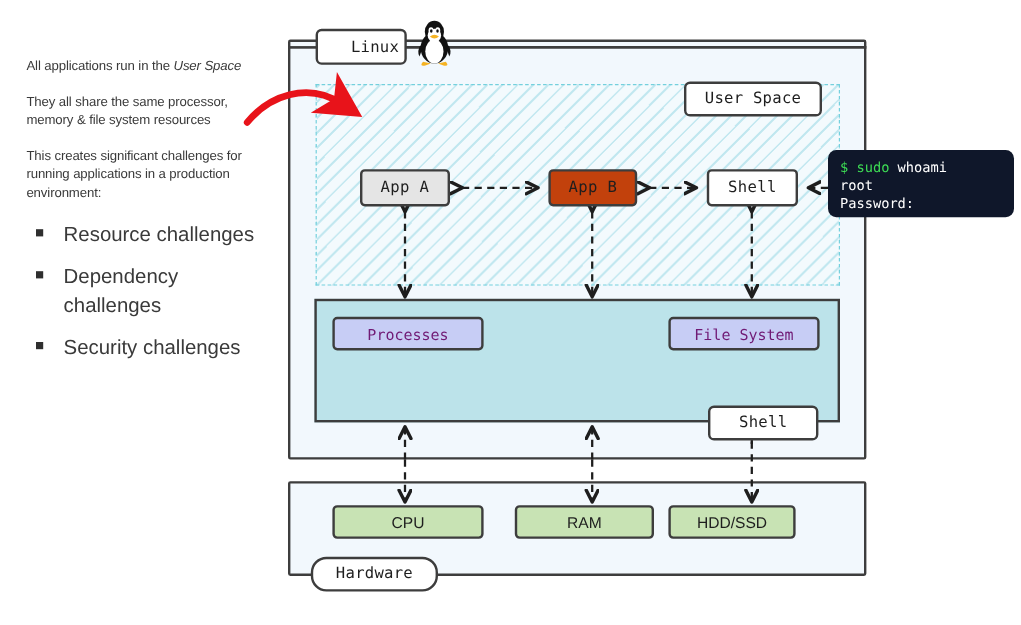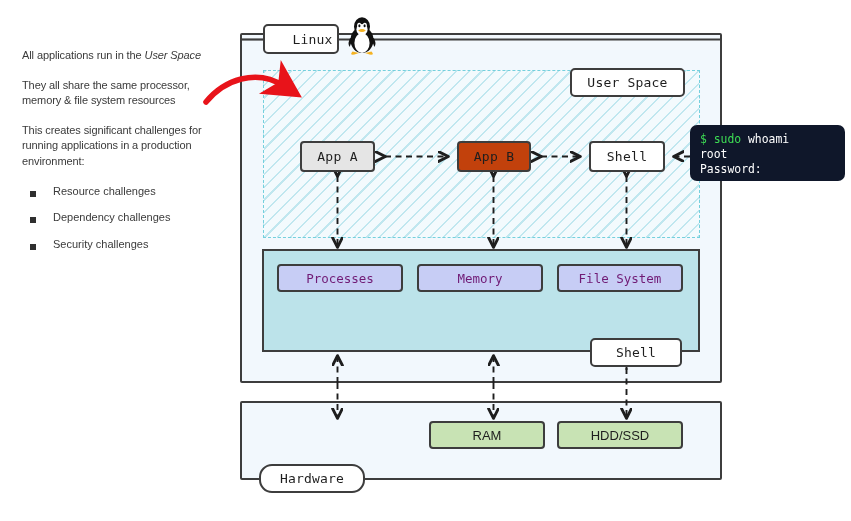--- a/index.html
+++ b/index.html
@@ -33,21 +33,21 @@
   }
   .para .ital { font-style: italic; }
 
   .bullets {
     margin: 0;
     padding: 0;
     list-style: none;
   }
   .bullets li {
     position: relative;
-    font-size: 11px;
+    font-size: 17px;
     line-height: 1.42;
     color: #3a3a3a;
     margin: 0 0 11px 0;
     padding-left: 31px;
   }
   .bullets li .sq {
     position: absolute;
     left: 8px;
     top: 7px;
     width: 6px;
@@ -189,21 +189,21 @@
     font-size: 13px;
     color: #1e1e1e;
     display: flex;
     align-items: center;
     justify-content: center;
     box-sizing: border-box;
     z-index: 6;
   }
   .hw-cpu { left: 277px; width: 126px; }
   .hw-ram { left: 429px; width: 116px; }
-  .hw-hdd { left: 557px; width: 126px; }
+  .hw-hdd { left: 557px; width: 106px; }
 
   
   .terminal {
     position: absolute;
     left: 690px; top: 125px;
     width: 155px; height: 56px;
     background: #0f172a;
     border-radius: 7px;
     z-index: 8;
     padding: 7px 0 0 10px;
@@ -305,23 +305,23 @@
     <path d="M26.5,37.5 Q30,41.5 24.5,40.6 L20,39 Z" fill="#f5b323"></path>
     <path d="M5.2,24 Q2.2,29 4.6,33 Q6.4,28.5 7.2,25.2 Z" fill="#111111"></path>
     <path d="M28.8,24 Q31.8,29 29.4,33 Q27.6,28.5 26.8,25.2 Z" fill="#111111"></path>
   </svg>
 
   <div class="appbox app-a">App A</div>
   <div class="appbox app-b">App B</div>
   <div class="appbox app-sh">Shell</div>
 
   <div class="kbox kbox-proc">Processes</div>
-  <div class="kbox kbox-mem">Memory</div>
   <div class="kbox kbox-fs">File System</div>
 
+  <div class="hwbox hw-cpu">CPU</div>
   <div class="hwbox hw-ram">RAM</div>
   <div class="hwbox hw-hdd">HDD/SSD</div>
 
   <div class="terminal">
     <div><span class="grn">$</span> <span class="grn">sudo</span> <span>whoami</span></div>
     <div>root</div>
     <div>Password:</div>
   </div>
 
 </div>

